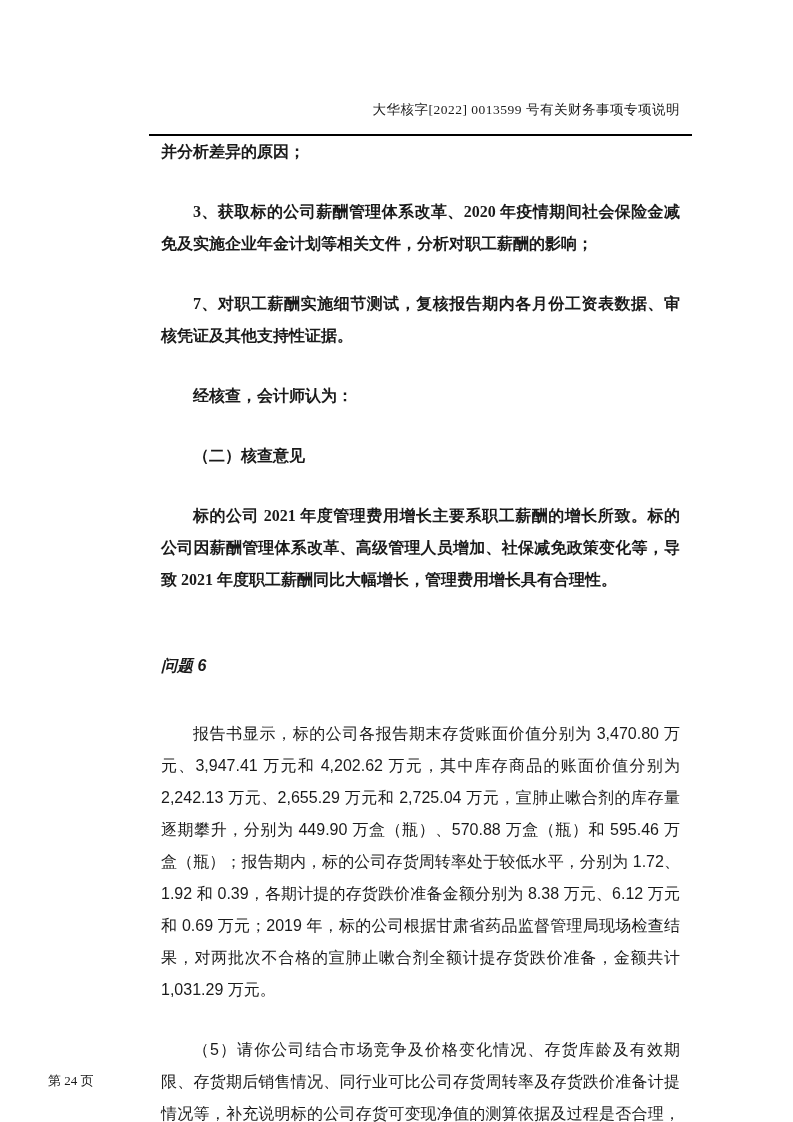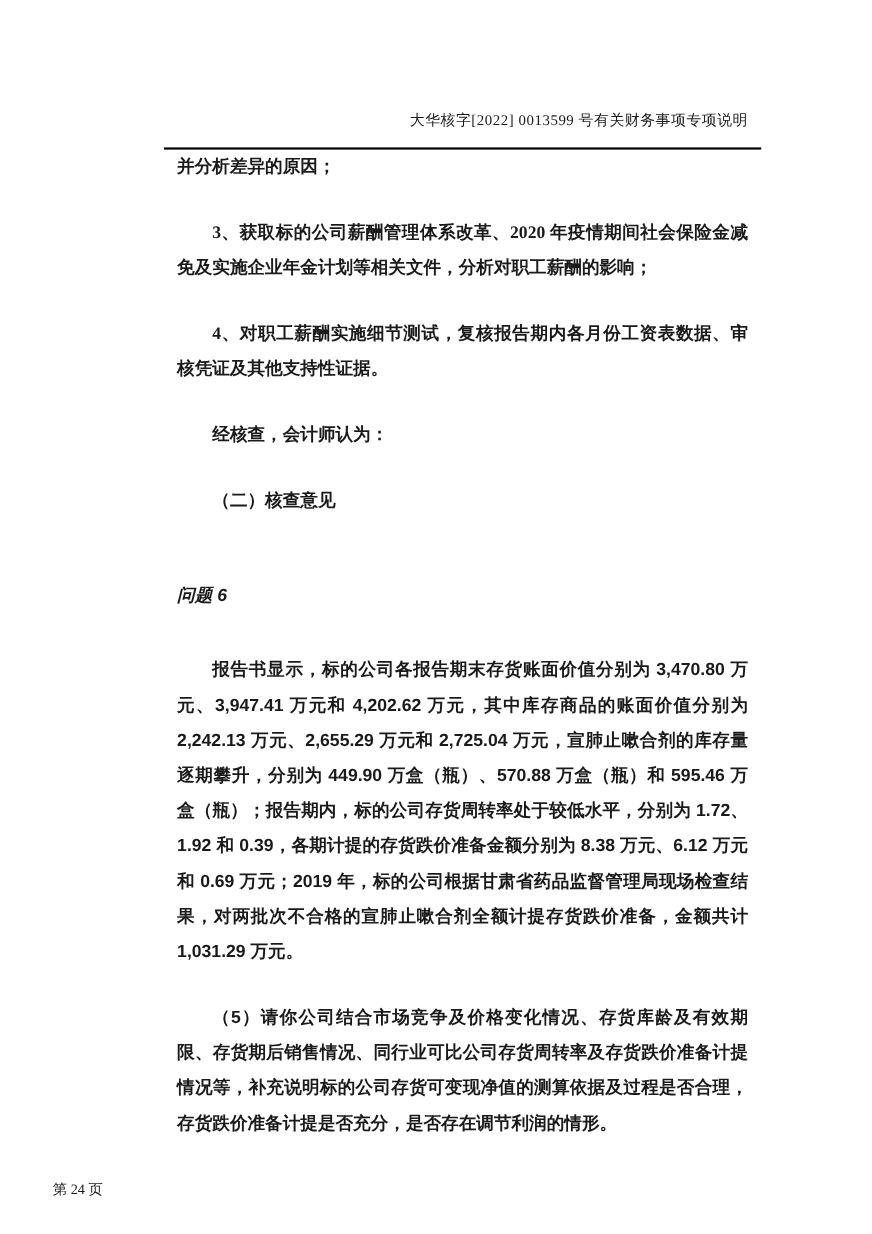--- a/index.html
+++ b/index.html
@@ -47,21 +47,21 @@
     margin:0 0 4px 0;
     text-align:justify;
   }
   .indent{ text-indent:2em; }
   .normal{
     font-family:"Liberation Serif","DejaVu Serif",serif;
     font-weight:700;
   }
   .bold{
     font-family:"Liberation Sans","DejaVu Sans",sans-serif;
-    font-weight:700;
+    font-weight:400;
   }
   .section-heading{
     margin-top:30px;
     margin-bottom:12px;
     font-size:16px;
     line-height:32px;
     font-family:"Liberation Sans","DejaVu Sans",sans-serif;
     font-weight:700;
     text-align:left;
     font-style:italic;
@@ -81,23 +81,24 @@
 <div class="page">
 
   <div class="header">
     <div class="header-title">大华核字[2022] 0013599 号有关财务事项专项说明</div>
     <div class="header-rule"></div>
   </div>
 
   <div class="main">
     <p class="normal">并分析差异的原因；</p>
     <p class="normal indent">3、获取标的公司薪酬管理体系改革、2020 年疫情期间社会保险金减免及实施企业年金计划等相关文件，分析对职工薪酬的影响；</p>
-    <p class="normal indent">4、对职工薪酬实施细节测试，复核报告期内各月份工资表数据、审核凭证及其他支持性证据。</p>
+    <p class="normal indent">7、对职工薪酬实施细节测试，复核报告期内各月份工资表数据、审核凭证及其他支持性证据。</p>
     <p class="normal indent">经核查，会计师认为：</p>
     <p class="normal indent">（二）核查意见</p>
+    <p class="normal indent">标的公司 2021 年度管理费用增长主要系职工薪酬的增长所致。标的公司因薪酬管理体系改革、高级管理人员增加、社保减免政策变化等，导致 2021 年度职工薪酬同比大幅增长，管理费用增长具有合理性。</p>
 
     <h2 class="section-heading">问题 6</h2>
 
     <p class="bold indent">报告书显示，标的公司各报告期末存货账面价值分别为 3,470.80 万元、3,947.41 万元和 4,202.62 万元，其中库存商品的账面价值分别为 2,242.13 万元、2,655.29 万元和 2,725.04 万元，宣肺止嗽合剂的库存量逐期攀升，分别为 449.90 万盒（瓶）、570.88 万盒（瓶）和 595.46 万盒（瓶）；报告期内，标的公司存货周转率处于较低水平，分别为 1.72、1.92 和 0.39，各期计提的存货跌价准备金额分别为 8.38 万元、6.12 万元和 0.69 万元；2019 年，标的公司根据甘肃省药品监督管理局现场检查结果，对两批次不合格的宣肺止嗽合剂全额计提存货跌价准备，金额共计 1,031.29 万元。</p>
     <p class="bold indent">（5）请你公司结合市场竞争及价格变化情况、存货库龄及有效期限、存货期后销售情况、同行业可比公司存货周转率及存货跌价准备计提情况等，补充说明标的公司存货可变现净值的测算依据及过程是否合理，存货跌价准备计提是否充分，是否存在调节利润的情形。</p>
   </div>
 
   <div class="footer">
     <span>第 24 页</span>
   </div>

